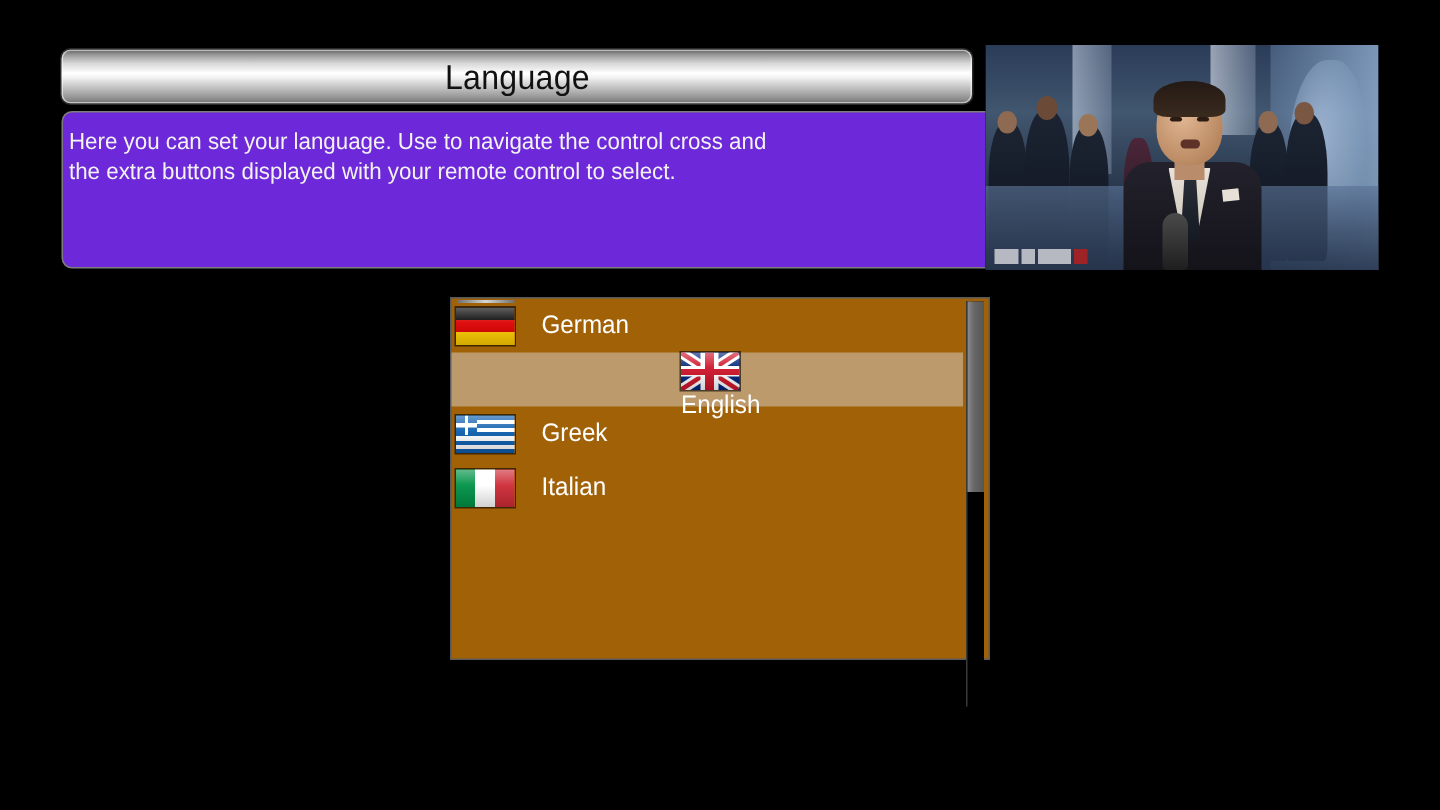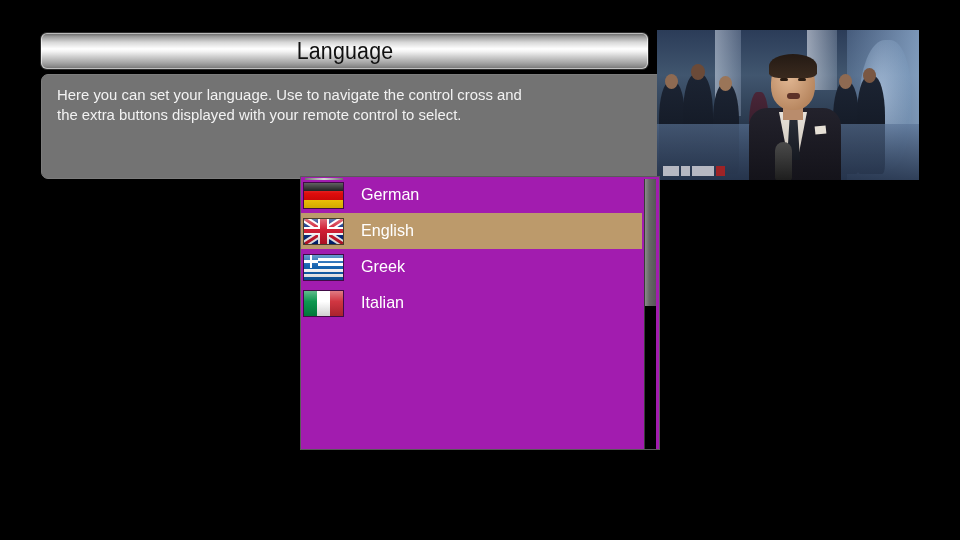--- a/index.html
+++ b/index.html
@@ -54,22 +54,22 @@
   
   #desc-box {
     position: absolute;
     left: 41px;
     top: 74px;
     width: 684px;
     height: 105px;
     box-sizing: border-box;
     border: 1px solid #7d7d7d;
     border-radius: 7px;
-    background: #737373;
-    padding: 10px 11px 0 15px;
+    background: #6d28d9;
+    padding: 10px 11px 0 4px;
   }
   #desc-text {
     color: #f2f2f2;
     font-size: 15.5px;
     line-height: 20px;
     font-family: "Liberation Sans Narrow", "Liberation Sans", sans-serif;
     transform: scaleX(0.96);
     transform-origin: left top;
     white-space: pre-line;
   }
@@ -183,26 +183,26 @@
   }
   #logo-a { width: 16px; }
   #logo-b { width: 9px; }
   #logo-c { width: 22px; }
   #logo-d { width: 9px; background: #b3201f; }
 
   
   #lang-panel {
     position: absolute;
     left: 300px;
-    top: 176px;
+    top: 198px;
     width: 360px;
-    height: 274px;
+    height: 242px;
     box-sizing: border-box;
     border: 1px solid #5a5a5a;
-    background: #a21caf;
+    background: #a16207;
   }
   #lang-list {
     position: absolute;
     left: 0; top: 0;
     width: 340px;
   }
   .lang-row {
     height: 36px;
     display: flex;
     align-items: center;
@@ -388,21 +388,21 @@
     <div id="list-top-shelf"></div>
     <div id="lang-list">
 
       <div class="lang-row">
         <div class="flag flag-de">
             <div class="flag-shine"></div>
           </div>
         <span class="lang-label">German</span>
       </div>
 
-      <div class="lang-row selected" style="background: rgb(188, 154, 107);">
+      <div class="lang-row selected" style="background: rgb(188, 154, 107); flex-direction: column;">
         <div class="flag flag-gb">
           <div class="d1"></div>
             <div class="d2"></div>
           <div class="r1"></div>
             <div class="r2"></div>
           <div class="cw-h"></div>
             <div class="cw-v"></div>
           <div class="cr-h"></div>
             <div class="cr-v"></div>
           <div class="flag-shine"></div>

